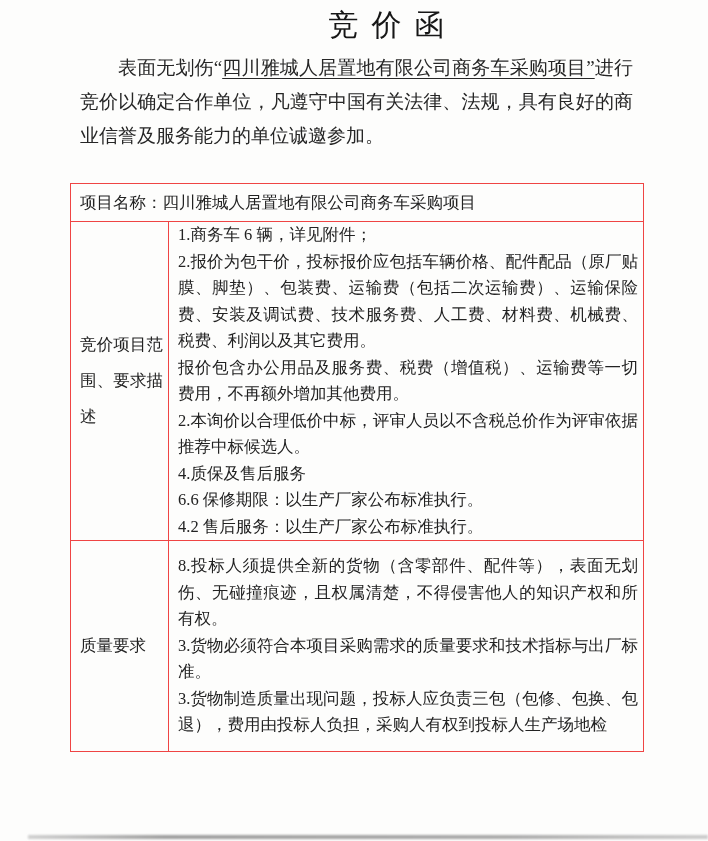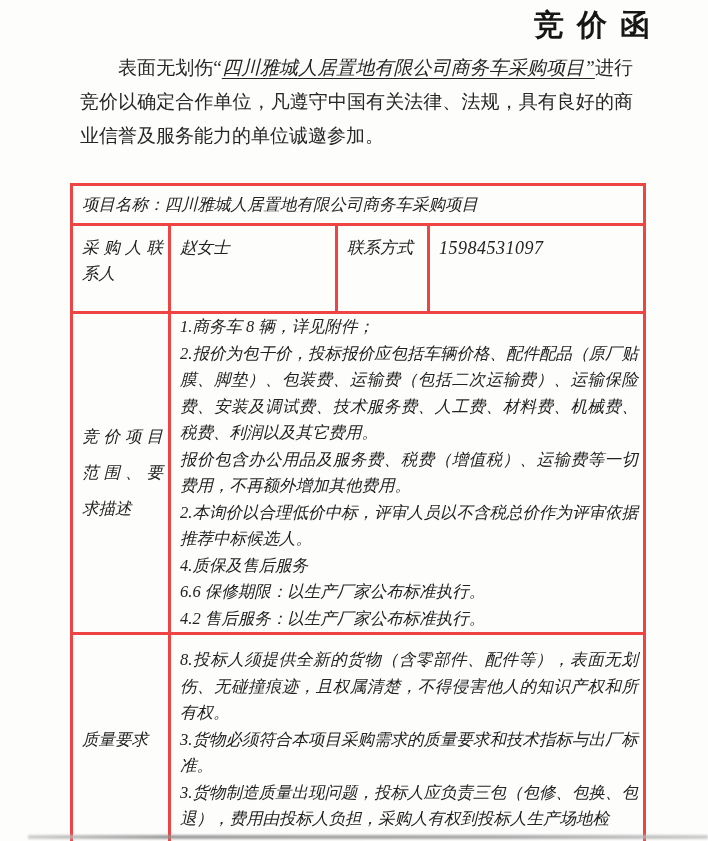--- a/index.html
+++ b/index.html
@@ -11,60 +11,58 @@
   .page{
     position:relative;
     width:708px;height:841px;
     overflow:hidden;
     background:#fdfdfc;
     color:#1e1e1e;
   }
   
   .doc-title{
     position:absolute;
-    top:5px;left:90px;width:573px;
-    text-align:right;
+    top:5px;left:100px;width:573px;
+    text-align:center;
     font-size:30px;
-    font-weight:bold;
+    font-weight:normal;
     letter-spacing:13px;
     text-indent:13px;
     color:#161616;
     white-space:nowrap;
   }
   
   .intro{
     position:absolute;
     top:51px;left:80px;width:553px;
     font-size:19px;
     line-height:33.8px;
     text-align:justify;
     text-indent:38px;
     color:#262626;
   }
   .intro .u{
     text-decoration:underline;
     text-underline-offset:4px;
-    font-style:italic;
   }
   
   table.bid-table{
     position:absolute;
     top:183px;left:70px;
     width:573px;
     border-collapse:collapse;
     table-layout:fixed;
     font-size:16.5px;
     color:#222;
   }
   table.bid-table td{
-    border:3px solid #ef4444;
+    border:1px solid #ef4444;
     padding:0 5px 0 9px;
     vertical-align:middle;
     overflow:hidden;
-    font-style:italic;
   }
   td.single-row{height:37px;}
   td.single-row .row-label{white-space:nowrap;}
   tr.contact-row td{
     height:76px;
     vertical-align:top;
     padding-top:9px;
     line-height:26px;
   }
   td.side-label{
@@ -120,31 +118,25 @@
         <col style="width:167px">
         <col style="width:92px">
         <col style="width:216px">
     </colgroup>
     <tbody>
         <tr>
       <td class="single-row" colspan="4">
         <span class="row-label">项目名称：</span><span>四川雅城人居置地有限公司商务车采购项目</span>
       </td>
     </tr>
-    <tr class="contact-row">
-      <td class="contact-label">采购人联系人</td>
-      <td>赵女士</td>
-      <td>联系方式</td>
-      <td class="phone-cell">15984531097</td>
-    </tr>
     <tr class="scope-row">
       <td class="side-label">竞价项目范围、要求描述</td>
       <td class="content-cell" colspan="3">
         <div class="paras">
-              <p class="para">1.商务车 8 辆，详见附件；</p>
+              <p class="para">1.商务车 6 辆，详见附件；</p>
               <p class="para">2.报价为包干价，投标报价应包括车辆价格、配件配品（原厂贴膜、脚垫）、包装费、运输费（包括二次运输费）、运输保险费、安装及调试费、技术服务费、人工费、材料费、机械费、税费、利润以及其它费用。</p>
               <p class="para">报价包含办公用品及服务费、税费（增值税）、运输费等一切费用，不再额外增加其他费用。</p>
               <p class="para">2.本询价以合理低价中标，评审人员以不含税总价作为评审依据推荐中标候选人。</p>
               <p class="para">4.质保及售后服务</p>
               <p class="para">6.6 保修期限：以生产厂家公布标准执行。</p>
               <p class="para">4.2 售后服务：以生产厂家公布标准执行。</p>
             </div>
       </td>
     </tr>
     <tr class="quality-row">

